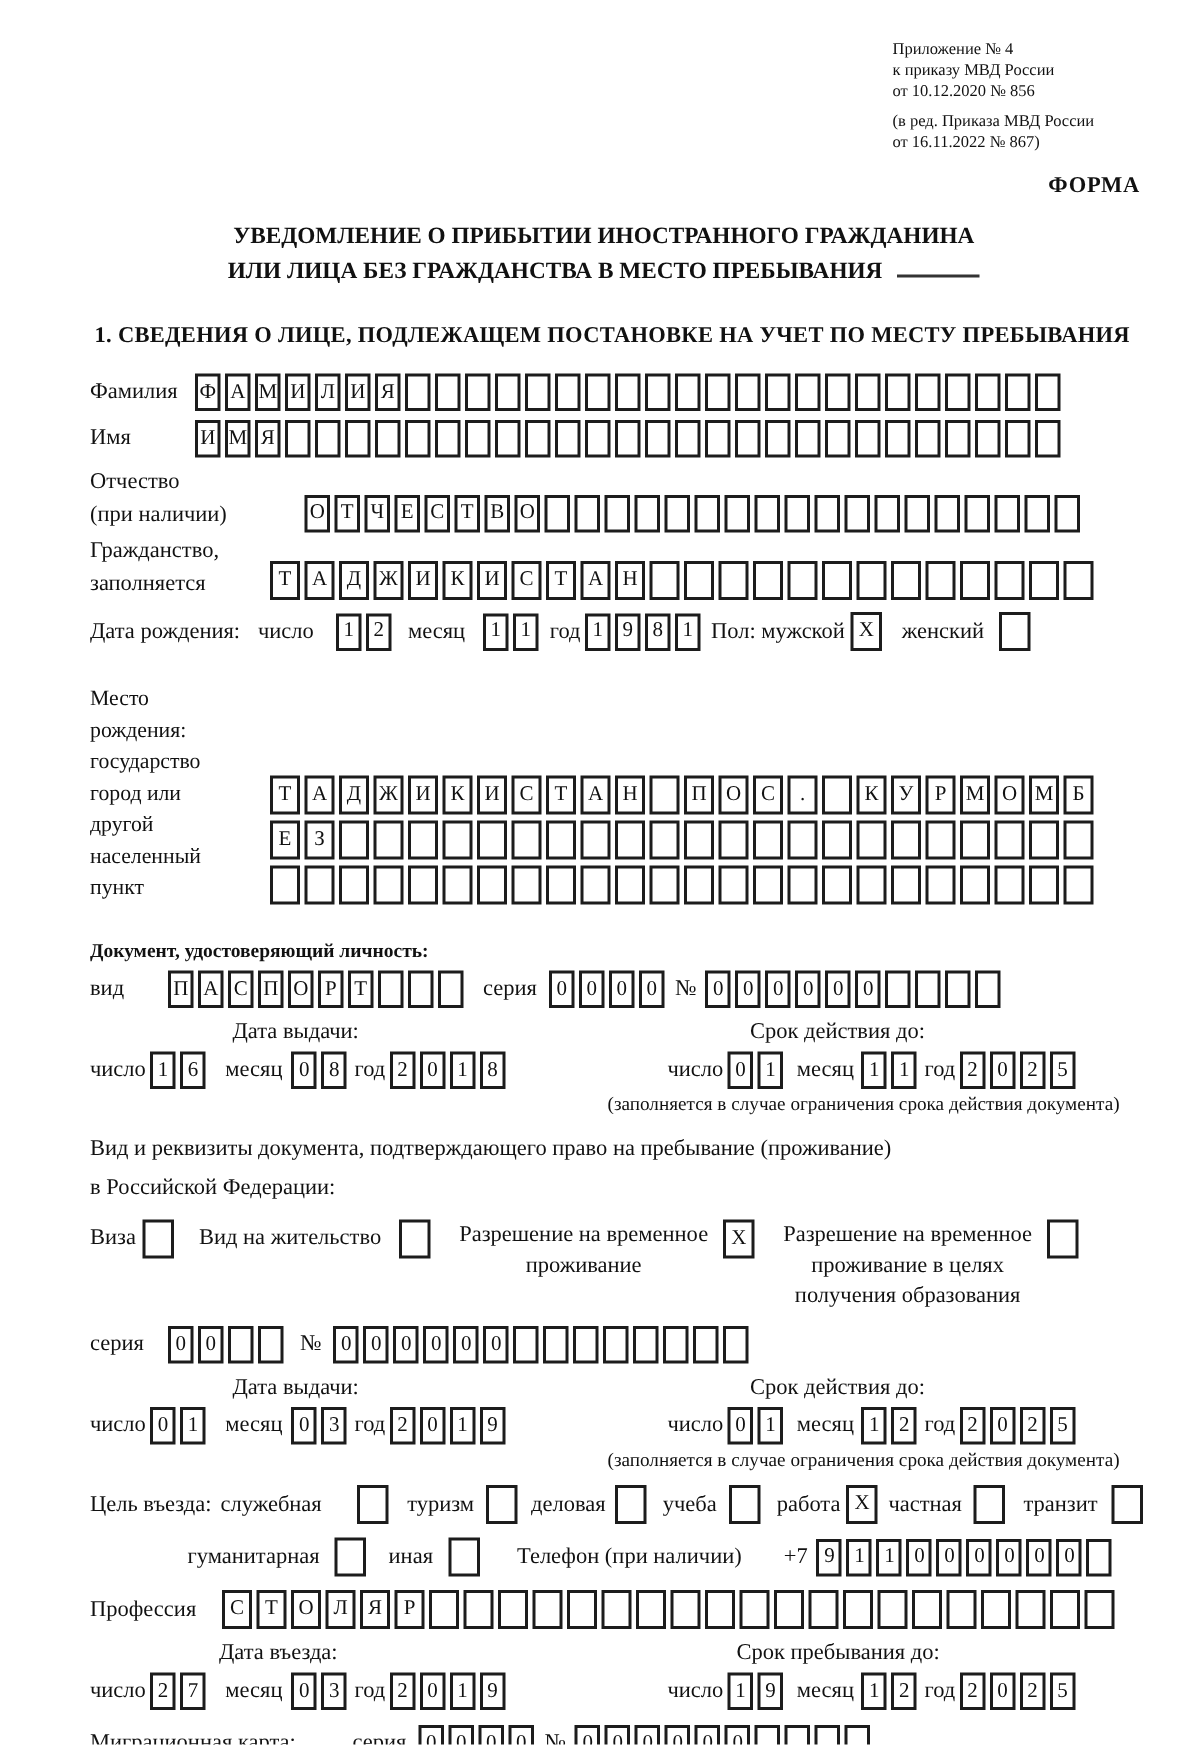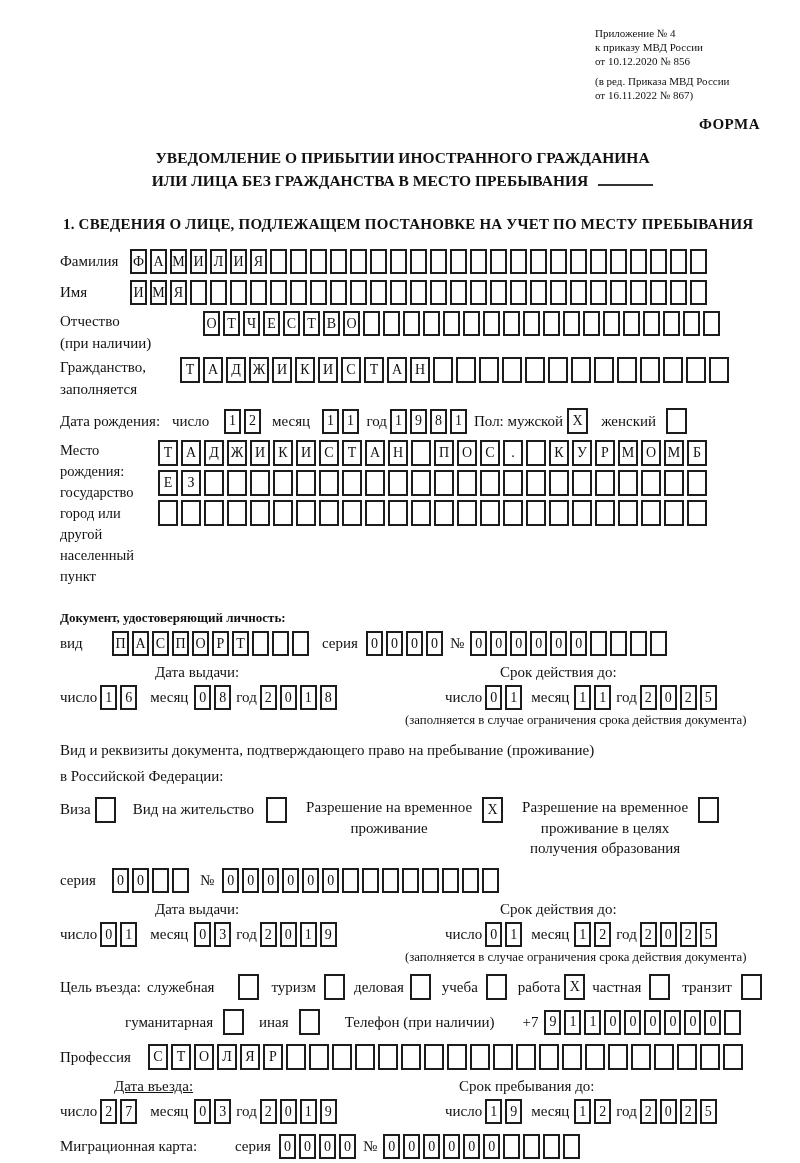--- a/index.html
+++ b/index.html
@@ -16,21 +16,21 @@
   .annex .amend { margin-top: 6px; }
   .forma { text-align: right; padding-right: 30px; font-weight: bold; font-size: 15px; margin-top: 14px; letter-spacing: .5px; }
 
   
   .title { text-align: center; font-weight: bold; font-size: 15.5px; line-height: 1.45; margin-top: 14px; margin-right: 45px; }
   .blank-line { display: inline-block; width: 55px; border-bottom: 2px solid #333; height: 14px; margin-left: 10px; vertical-align: baseline; }
   .section1 { font-weight: bold; font-size: 15px; margin-top: 24px; margin-left: 3px; letter-spacing: .2px; }
 
   
   .row { display: flex; align-items: center; margin-top: 6px; }
-  .row.top { align-items: flex-start; }
+  .row.top { align-items: flex-end; }
   .lbl { flex: none; }
   .lbl2 { line-height: 1.45; }
   .cells { display: flex; flex: none; }
   .cell {
     width: 17px; height: 25px; border: 2px solid #1c1c1c; margin-right: 3px;
     display: inline-flex; align-items: center; justify-content: center;
     font-size: 14px; font-family: "Liberation Serif", serif; flex: none; background: #fff;
   }
   .md .cell { width: 20px; height: 26px; }
   .cb .cell { width: 21px; height: 26px; } .gap8 { width: 8px; flex: none; }
@@ -241,21 +241,21 @@
     <span class="lbl" style="padding-left:4px;padding-right:4px;">Пол: мужской</span>
     <span class="cells cb">
         <span class="cell">X</span>
       </span>
     <span class="lbl" style="padding-left:10px;padding-right:10px;">женский</span>
     <span class="cells cb">
         <span class="cell"></span>
       </span>
   </div>
 
-  <div class="row top" style="margin-top:6px;">
+  <div class="row top" style="margin-top:22px;gap:22px;">
     <span class="lbl w-birthpl lbl2" style="font-size:14.5px;">
       <span>Место рождения:</span><br>
       <span>государство</span><br>
       <span>город или другой</span><br>
       <span>населенный пункт</span>
     </span>
     <span>
       <span class="cells md" style="display:flex;">
           <span class="cell">Т</span>
           <span class="cell">А</span>
@@ -622,21 +622,21 @@
         <span class="cell"></span>
         <span class="cell"></span>
         <span class="cell"></span>
         <span class="cell"></span>
         <span class="cell"></span>
         <span class="cell"></span>
       </span>
   </div>
 
   <div class="date-heads">
-    <span style="margin-left:54px;width:290px;text-decoration:underline;">Дата въезда:</span>
+    <span style="margin-left:86px;width:290px;">Дата въезда:</span>
     <span style="margin-left:55px;">Срок пребывания до:</span>
   </div>
   <div class="date-row">
     <span class="half-l">
       <span class="lbl" style="padding-right:3px;">число</span>
       <span class="cells">
           <span class="cell">2</span>
           <span class="cell">7</span>
         </span>
       <span class="lbl" style="padding-left:10px;padding-right:6px;">месяц</span>

